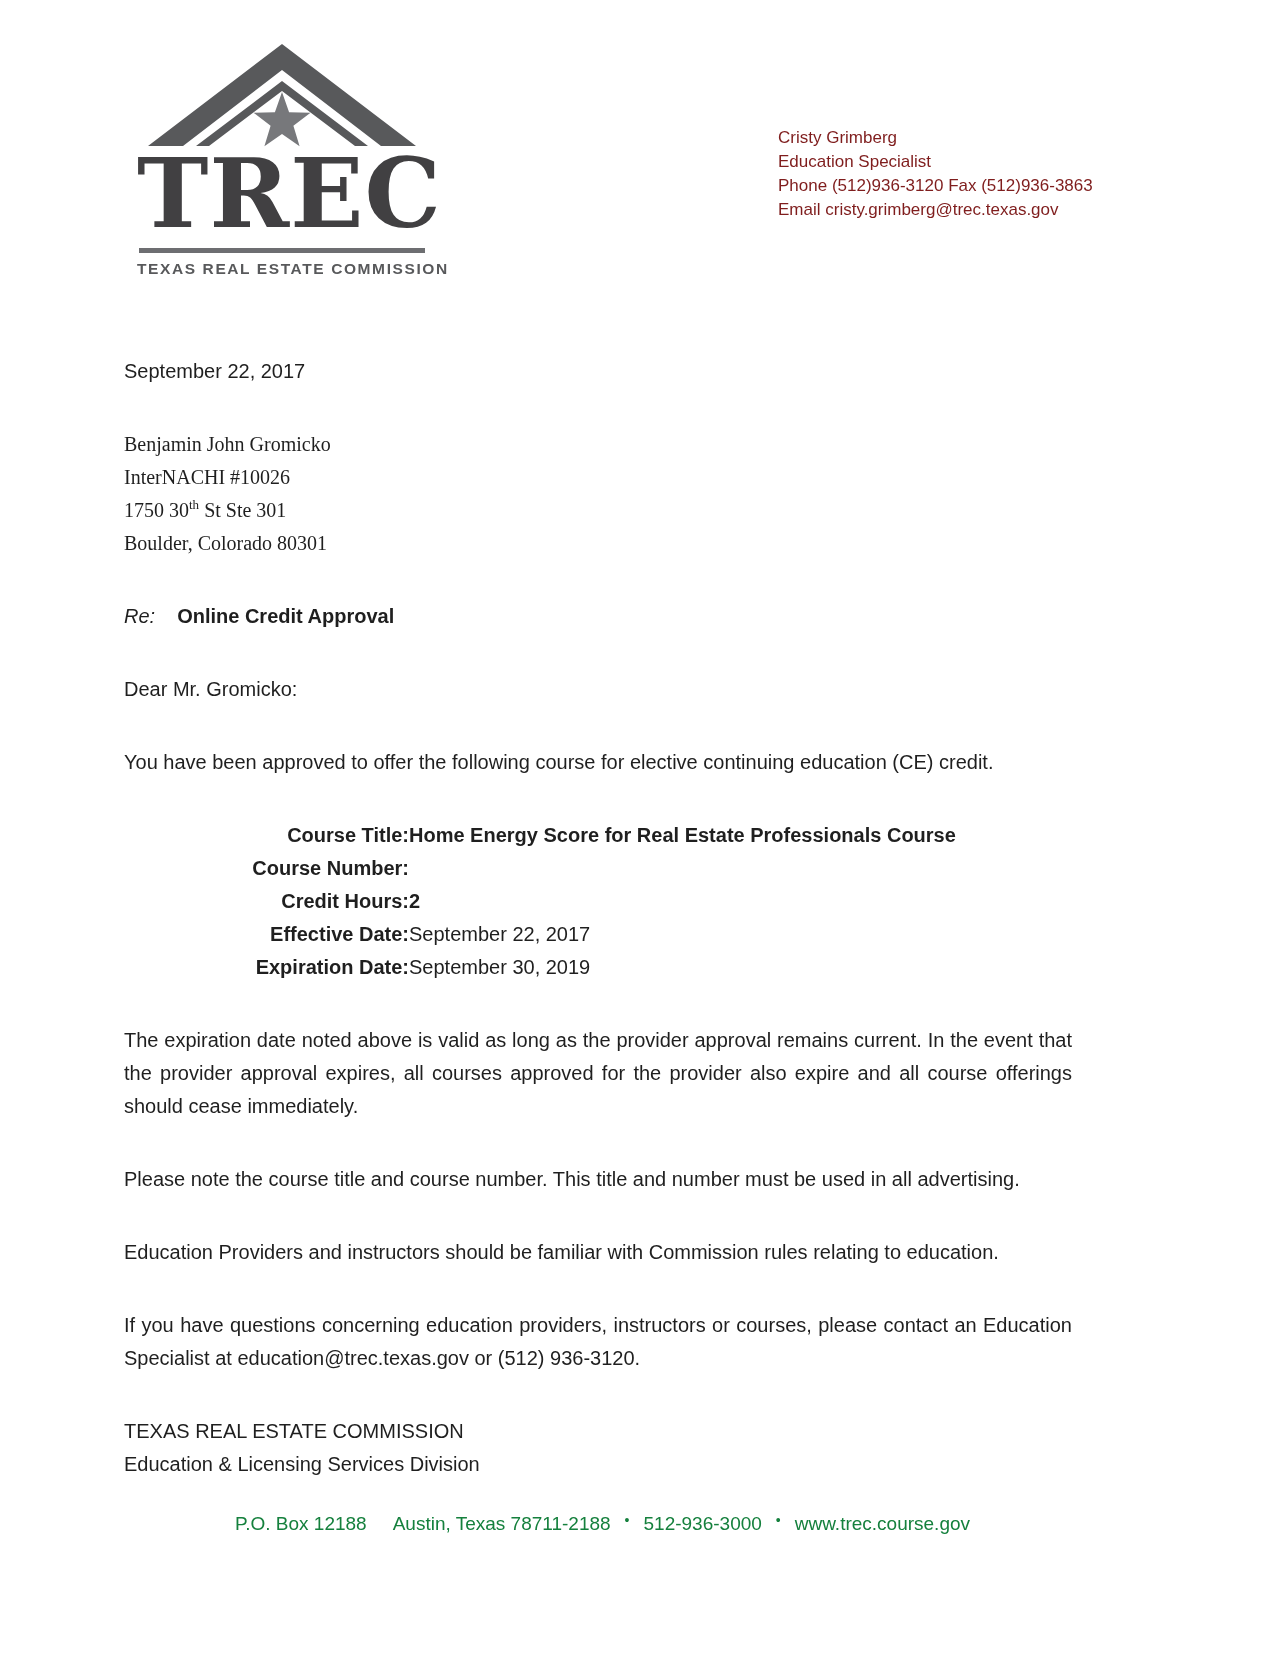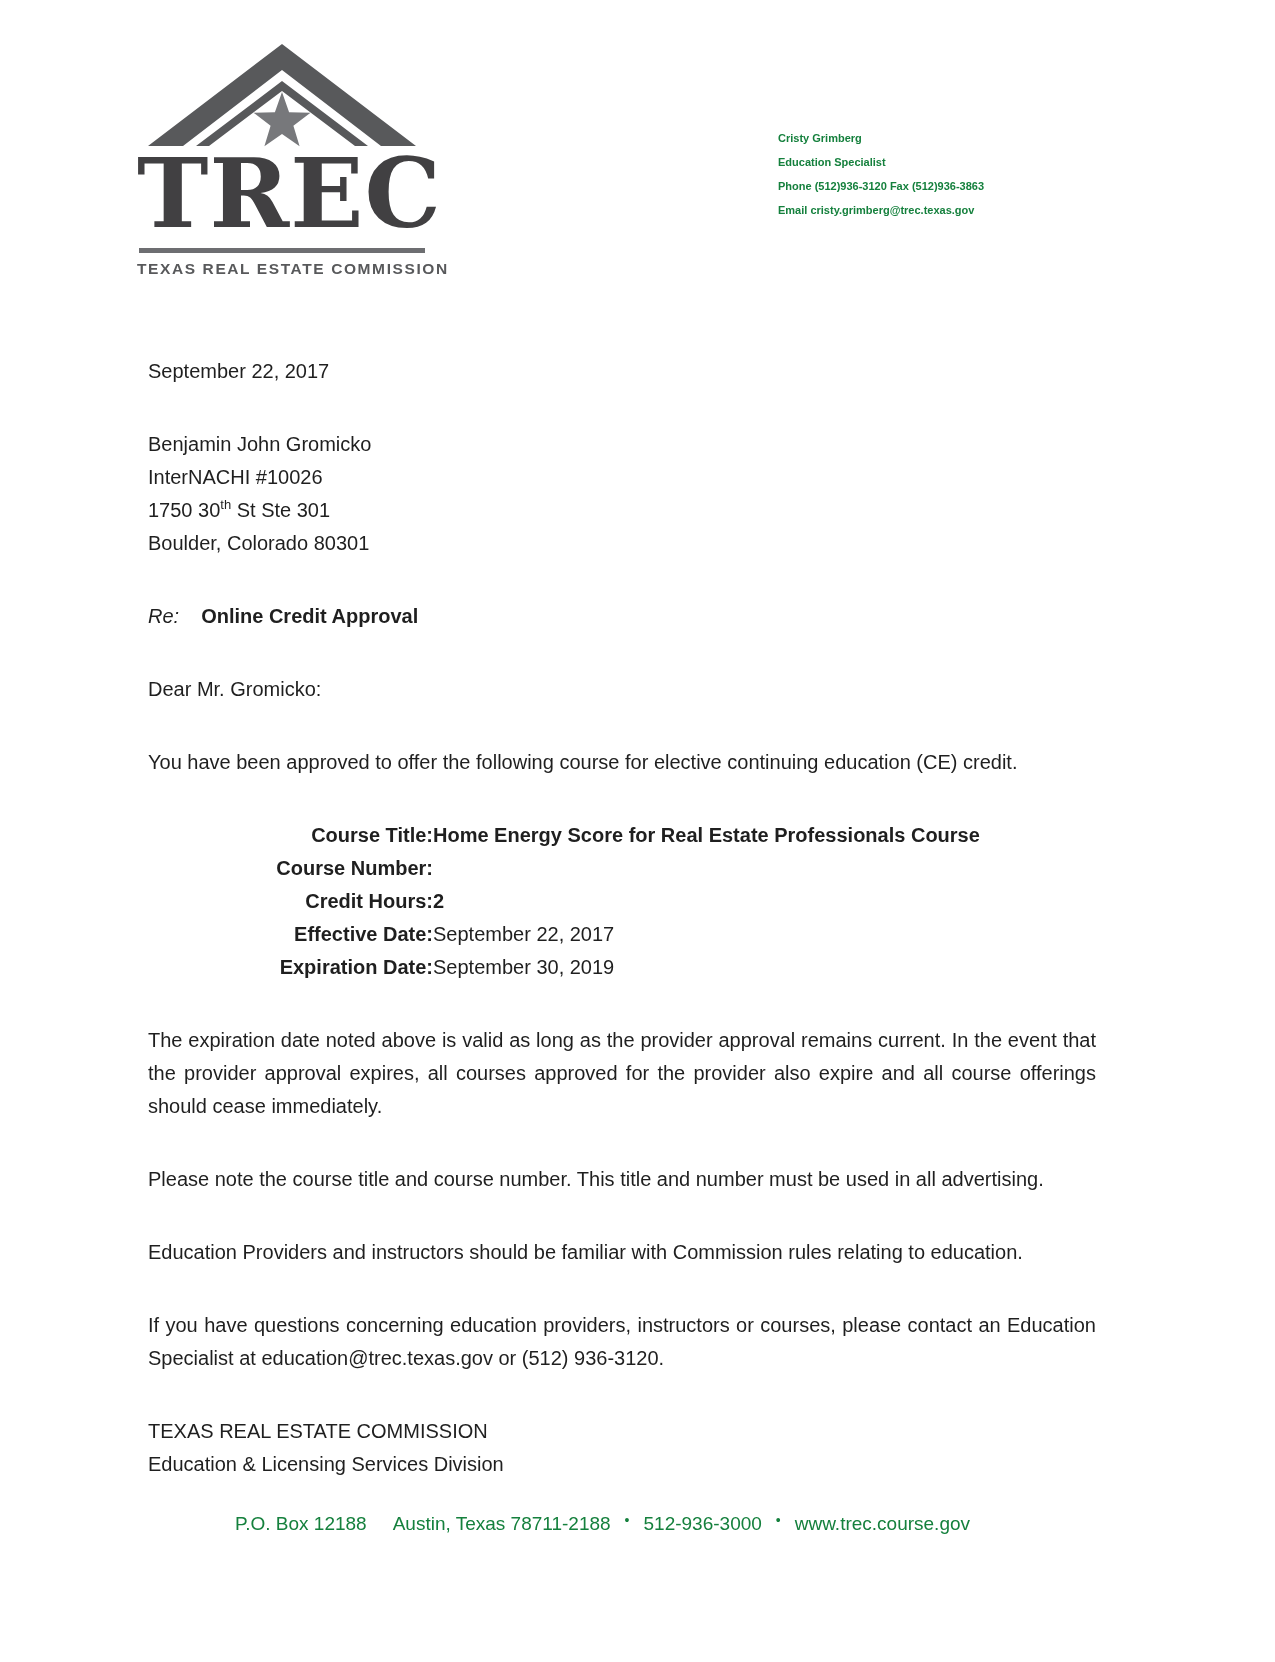--- a/index.html
+++ b/index.html
@@ -44,41 +44,40 @@
     color: #58595b;
     text-align: center;
     white-space: nowrap;
   }
 
   
   .contact-block {
     position: absolute;
     left: 778px;
     top: 126px;
-    font-size: 11px;
+    font-size: 17px;
     line-height: 24px;
-    color: #15803d;
-    font-weight: bold;
+    color: #7f1d1d;
   }
 
   
   .letter-body {
     position: absolute;
-    left: 148px;
+    left: 124px;
     top: 355px;
     width: 948px;
     font-size: 20px;
     line-height: 33px;
   }
   .para { margin-bottom: 20px; }
   .blank-gap { height: 20px; }
   .justified { text-align: justify; }
   .re-line .re-label { margin-right: 22px; font-style: italic; }
   .re-line .re-value { font-weight: bold; }
-  .recipient div { white-space: nowrap; }
+  .recipient div { white-space: nowrap; font-family: Liberation Serif, serif; }
   sup { font-size: 13px; vertical-align: super; line-height: 0; }
 
   .course-table {
     margin: 0 0 20px 72px;
   }
   .course-row {
     display: grid;
     grid-template-columns: 213px 1fr;
   }
   .course-label { font-weight: bold; text-align: right; }

